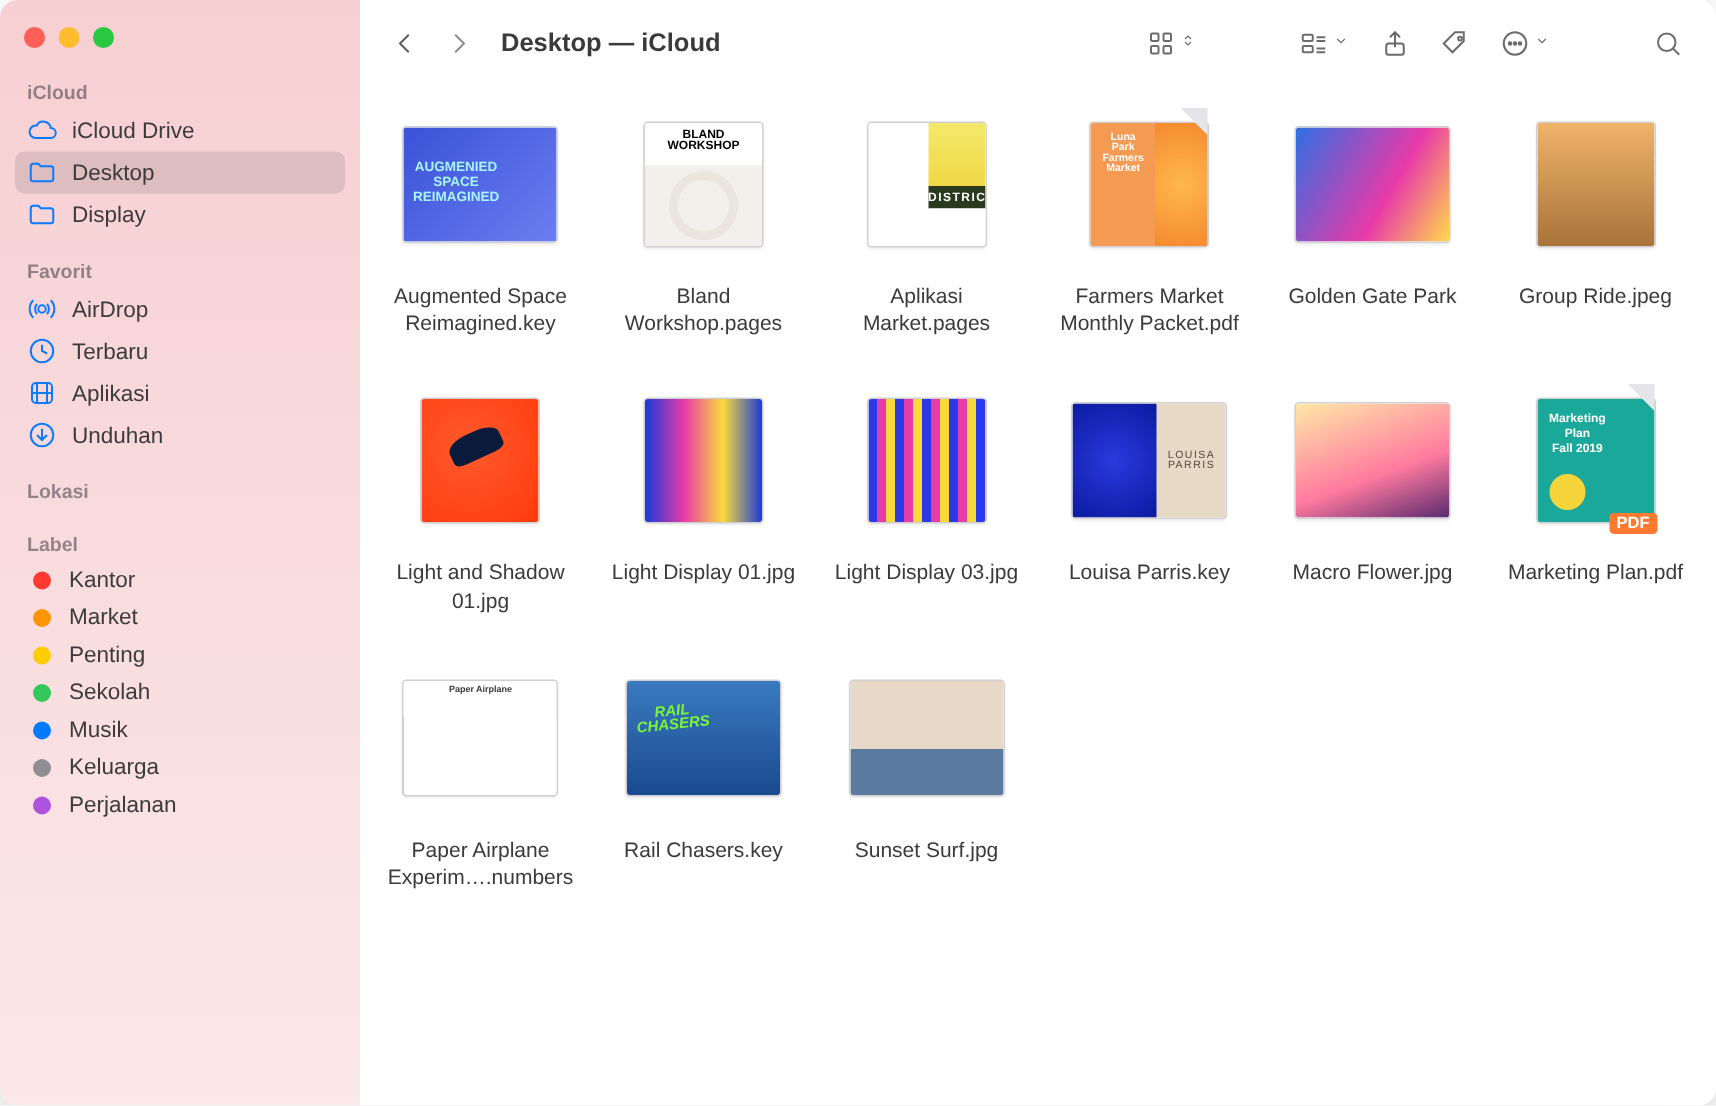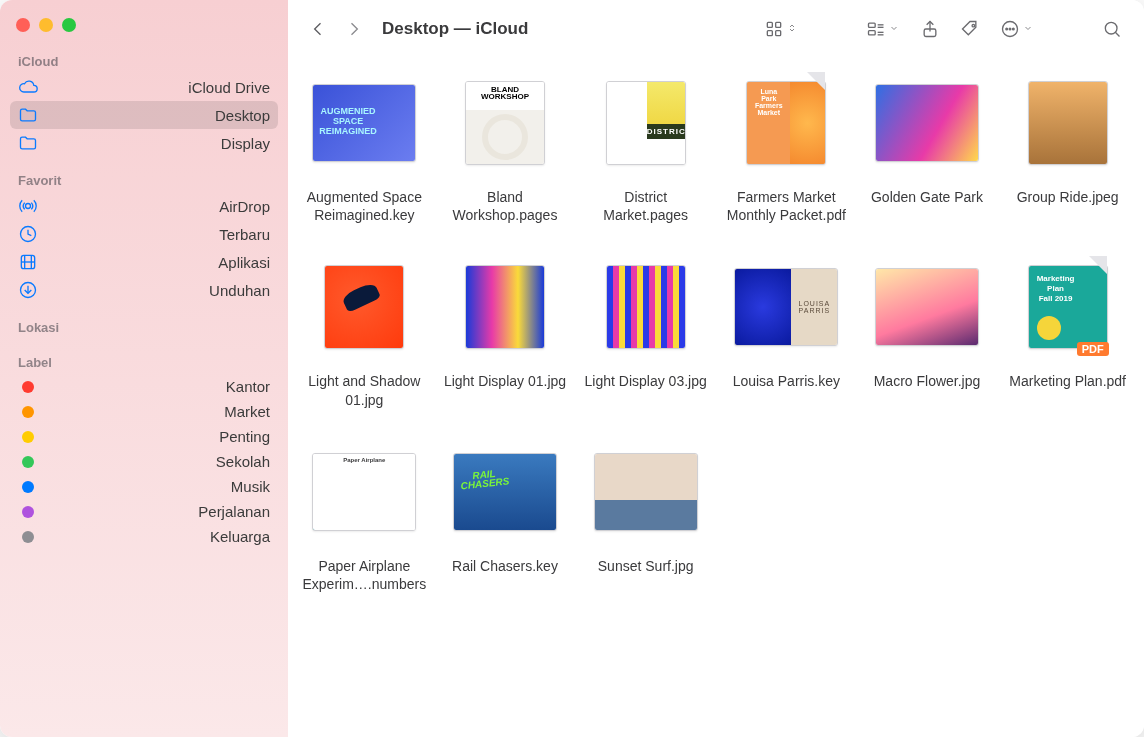--- a/index.html
+++ b/index.html
@@ -7,42 +7,41 @@
     .window {
       width: 1144px; height: 737px;
       display: flex;
       border-radius: 12px;
       overflow: hidden;
       box-shadow: 0 10px 40px rgba(0,0,0,0.2);
       position: relative;
       background: #fff;
     }
     .sidebar {
-      width: 288px;
+      width: 240px;
       background: linear-gradient(#f7cfd2, #fbe8e9);
       padding: 12px 10px 16px;
       font-size: 15px;
       color: #3b3b3b;
     }
     .traffic-lights { display: flex; gap: 9px; padding: 6px 6px 18px; }
     .tl { width: 14px; height: 14px; border-radius: 50%; }
     .tl.red { background: #ff5f57; }
     .tl.yellow { background: #febc2e; }
     .tl.green { background: #28c840; }
     .section-header {
       font-size: 13px; font-weight: 600;
       color: rgba(60,60,67,0.55);
       padding: 4px 8px 4px;
     }
     .side-item {
       display: flex; align-items: center; gap: 10px;
       padding: 4px 8px;
       border-radius: 6px;
       cursor: default;
-      justify-content: space-between;
     }
     .side-item.selected { background: rgba(0,0,0,0.10); }
     .side-icon { width: 20px; height: 20px; flex: 0 0 20px; color: #0a7aff; display:flex; align-items:center; justify-content:center; }
     .side-icon svg { width: 20px; height: 20px; stroke: currentColor; fill: none; stroke-width:1.6; }
     .label-dot { width: 12px; height: 12px; border-radius: 50%; margin-left:4px; margin-right:2px;}
     .main {
       flex: 1;
       display: flex; flex-direction: column;
       background: #fff;
     }
@@ -249,26 +248,26 @@
         </div>
         <div class="side-item">
           <div class="label-dot" style="background: rgb(52, 199, 89);"></div>
           <span>Sekolah</span>
         </div>
         <div class="side-item">
           <div class="label-dot" style="background: rgb(0, 122, 255);"></div>
           <span>Musik</span>
         </div>
         <div class="side-item">
+          <div class="label-dot" style="background: rgb(142, 142, 147);"></div>
+          <span>Keluarga</span>
+        </div>
+        <div class="side-item">
           <div class="label-dot" style="background: rgb(175, 82, 222);"></div>
           <span>Perjalanan</span>
-        </div>
-        <div class="side-item">
-          <div class="label-dot" style="background: rgb(142, 142, 147);"></div>
-          <span>Keluarga</span>
         </div>
       </div>
   </aside>
 
   <main class="main">
     <div class="toolbar">
       <div class="nav-btn enabled">
         <svg viewBox="0 0 24 24">
             <polyline points="15 5 8 12 15 19"></polyline>
           </svg>
@@ -364,21 +363,21 @@
           <div class="file">
             <div class="thumb portrait">
               <div class="thumb-inner">
                 <div class="art art-district">
                   <div class="veg"></div>
                   <div class="band">DISTRICT</div>
                   <div style="flex:0.6;background:#fff"></div>
                 </div>
               </div>
             </div>
-            <div class="fname">District Market.pages</div>
+            <div class="fname">Aplikasi Market.pages</div>
           </div>
           <div class="file">
             <div class="thumb portrait cornerfold">
               <div class="thumb-inner">
                 <div class="art art-farmers">
                   <div class="l">Luna Park<br>Farmers Market</div>
                   <div class="r"></div>
                 </div>
               </div>
             </div>

